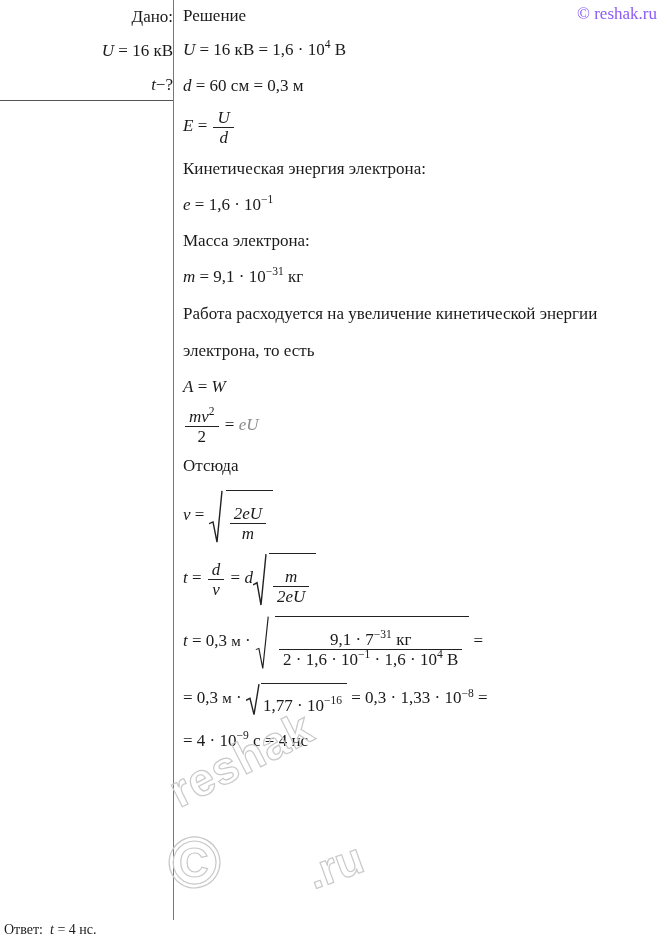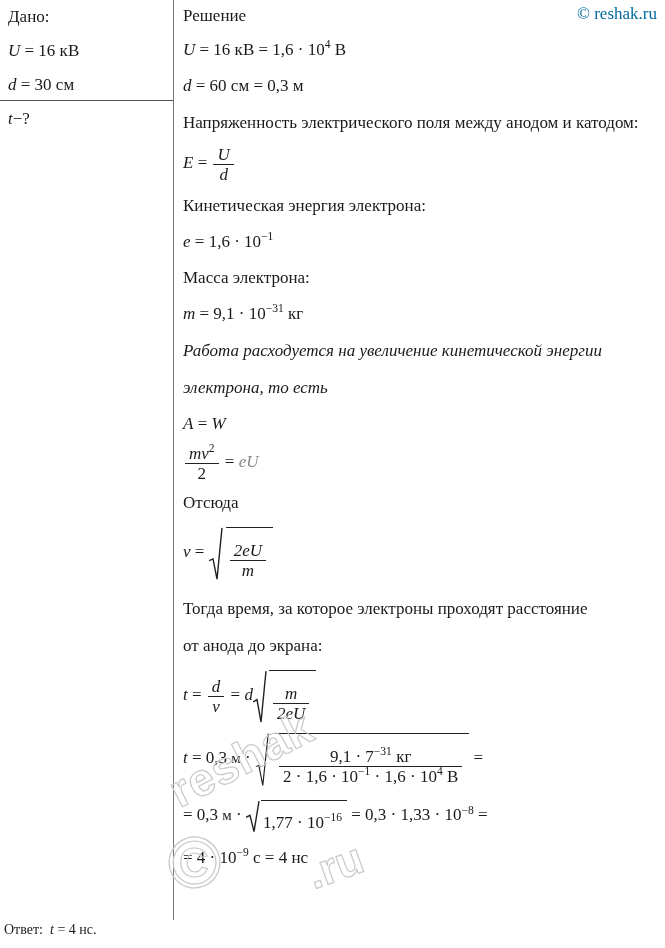--- a/index.html
+++ b/index.html
@@ -16,37 +16,38 @@
     color: #1a1a1a;
   }
 
   
   .copyright {
     position: absolute;
     top: 4px;
     right: 8px;
     font-family: "Liberation Serif", "DejaVu Serif", serif;
     font-size: 17px;
-    color: #0369a1;
+    color: #8b5cf6;
     white-space: nowrap;
   }
 
   
   .given-col {
     position: absolute;
     left: 0;
     top: 0;
     width: 173px;
     padding: 0;
   }
   .given-col .line {
     padding-left: 8px;
     font-size: 17px;
     line-height: 34px;
     white-space: nowrap;
+    text-align: right;
   }
   .rule {
     position: absolute;
     left: 0;
     top: 100px;
     width: 173px;
     height: 1px;
     background: #555;
   }
   .vrule {
@@ -160,61 +161,57 @@
 <body>
 
 <div class="copyright">© reshak.ru</div>
 
 <div class="given-col">
   <div class="line">Дано:</div>
   <div class="line">
     <span class="mi">U</span><span> = 16 кВ</span>
   </div>
   <div class="line">
-    <span class="mi">d</span><span> = 30 см</span>
-  </div>
-  <div class="line">
     <span class="mi">t</span><span>−?</span>
   </div>
 </div>
 
 <div class="rule"></div>
 <div class="vrule"></div>
 
 <div class="sol-col">
 
   <div class="row head">Решение</div>
 
   <div class="row">
     <span class="mi">U</span><span> = 16 кВ = 1,6 · 10</span><sup>4</sup><span> В</span>
   </div>
 
   <div class="row">
     <span class="mi">d</span><span> = 60 см = 0,3 м</span>
   </div>
 
-  <div class="row" style="white-space:normal; width:482px; line-height:37px;">Напряженность электрического поля между анодом и катодом:</div>
 
   <div class="row" style="margin-top:4px; margin-bottom:4px;">
     <span class="mi">E</span><span> = </span><span class="frac"><span class="num mi">U</span><span class="den mi">d</span></span>
   </div>
 
   <div class="row">Кинетическая энергия электрона:</div>
 
   <div class="row">
     <span class="mi">e</span><span> = 1,6 · 10</span><sup>−1</sup>
   </div>
 
   <div class="row">Масса электрона:</div>
 
   <div class="row">
     <span class="mi">m</span><span> = 9,1 · 10</span><sup>−31</sup><span> кг</span>
   </div>
 
-  <div class="row" style="white-space:normal; width:430px; line-height:37px;font-style:italic;">Работа расходуется на увеличение кинетической энергии электрона, то есть</div>
+  <div class="row" style="white-space:normal; width:430px; line-height:37px;">Работа расходуется на увеличение кинетической энергии электрона, то есть</div>
 
   <div class="row">
     <span class="mi">A</span><span> = </span><span class="mi">W</span>
   </div>
 
   <div class="row" style="margin-top:2px; margin-bottom:2px;">
     <span class="frac">
       <span class="num"><span class="mi">m</span><span class="mi">v</span><sup>2</sup></span>
       <span class="den">2</span>
     </span><span> = </span><span class="mi gray">e</span><span class="mi gray">U</span>
@@ -223,21 +220,20 @@
   <div class="row">Отсюда</div>
 
   <div class="row" style="margin-top:6px; margin-bottom:10px;">
     <span class="mi">v</span><span> = </span><span class="sqrt" style="padding-left:17px;"><span class="rad">
           <svg viewBox="0 0 14 60" preserveAspectRatio="none">
             <path d="M0 38 L4 36 L8 59 L13 1" fill="none" stroke="#222" stroke-width="1.4"></path>
           </svg>
         </span><span class="body"><span class="frac"><span class="num mi">2eU</span><span class="den mi">m</span></span></span></span>
   </div>
 
-  <div class="row" style="white-space:normal; width:420px; line-height:37px;">Тогда время, за которое электроны проходят расстояние от анода до экрана:</div>
 
   <div class="row" style="margin-top:6px; margin-bottom:6px;">
     <span class="mi">t</span><span> = </span><span class="frac"><span class="num mi">d</span><span class="den mi">v</span></span><span> = </span><span class="mi">d</span><span class="sqrt" style="padding-left:16px;"><span class="rad">
           <svg viewBox="0 0 14 50" preserveAspectRatio="none">
             <path d="M0 30 L4 28 L8 49 L13 1" fill="none" stroke="#222" stroke-width="1.4"></path>
           </svg>
         </span><span class="body"><span class="frac"><span class="num mi">m</span><span class="den mi">2eU</span></span></span></span>
   </div>
 
   <div class="bigrow" style="margin-top:10px;">

